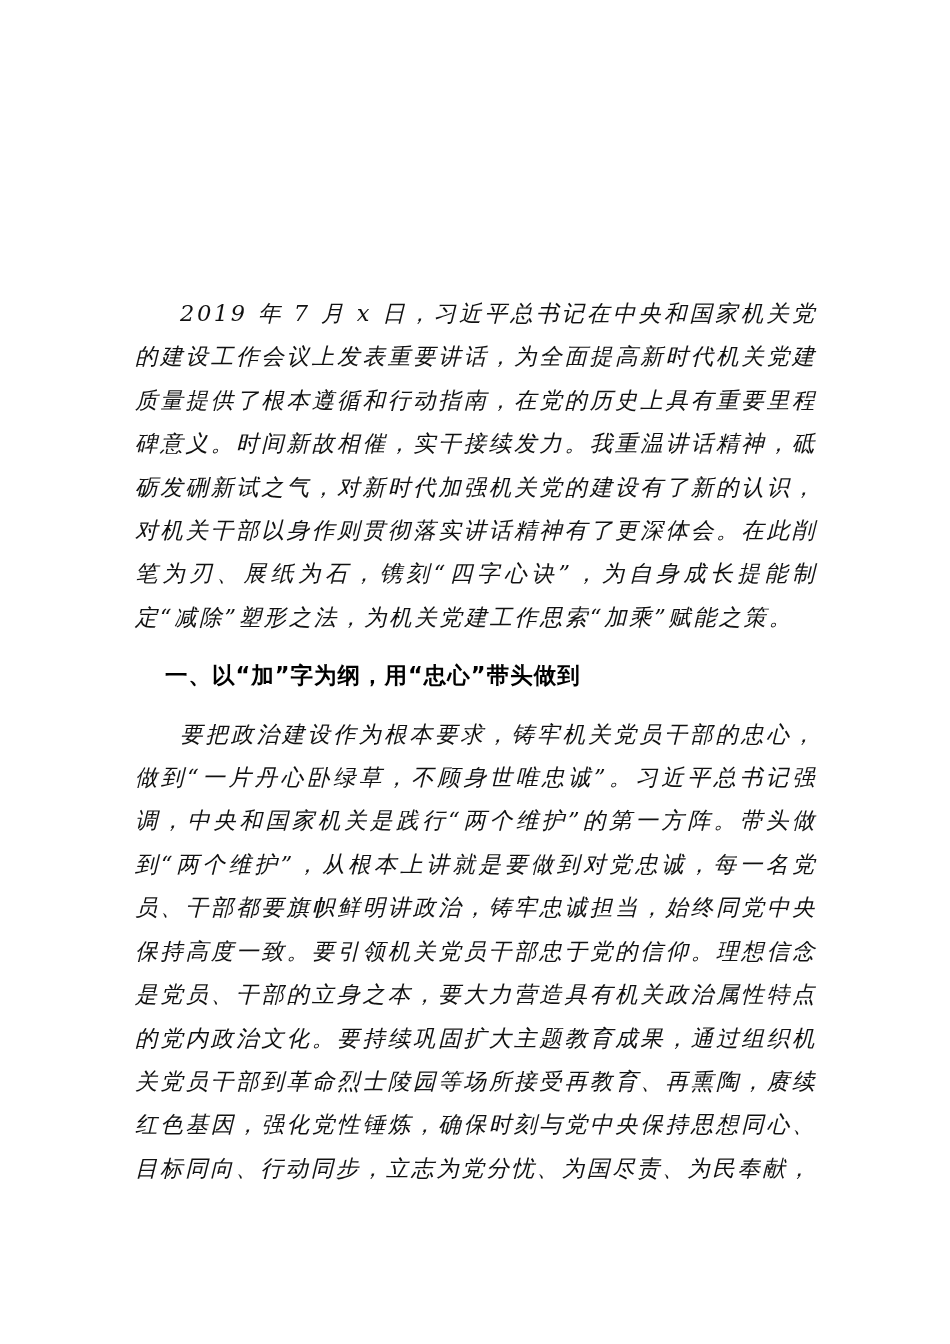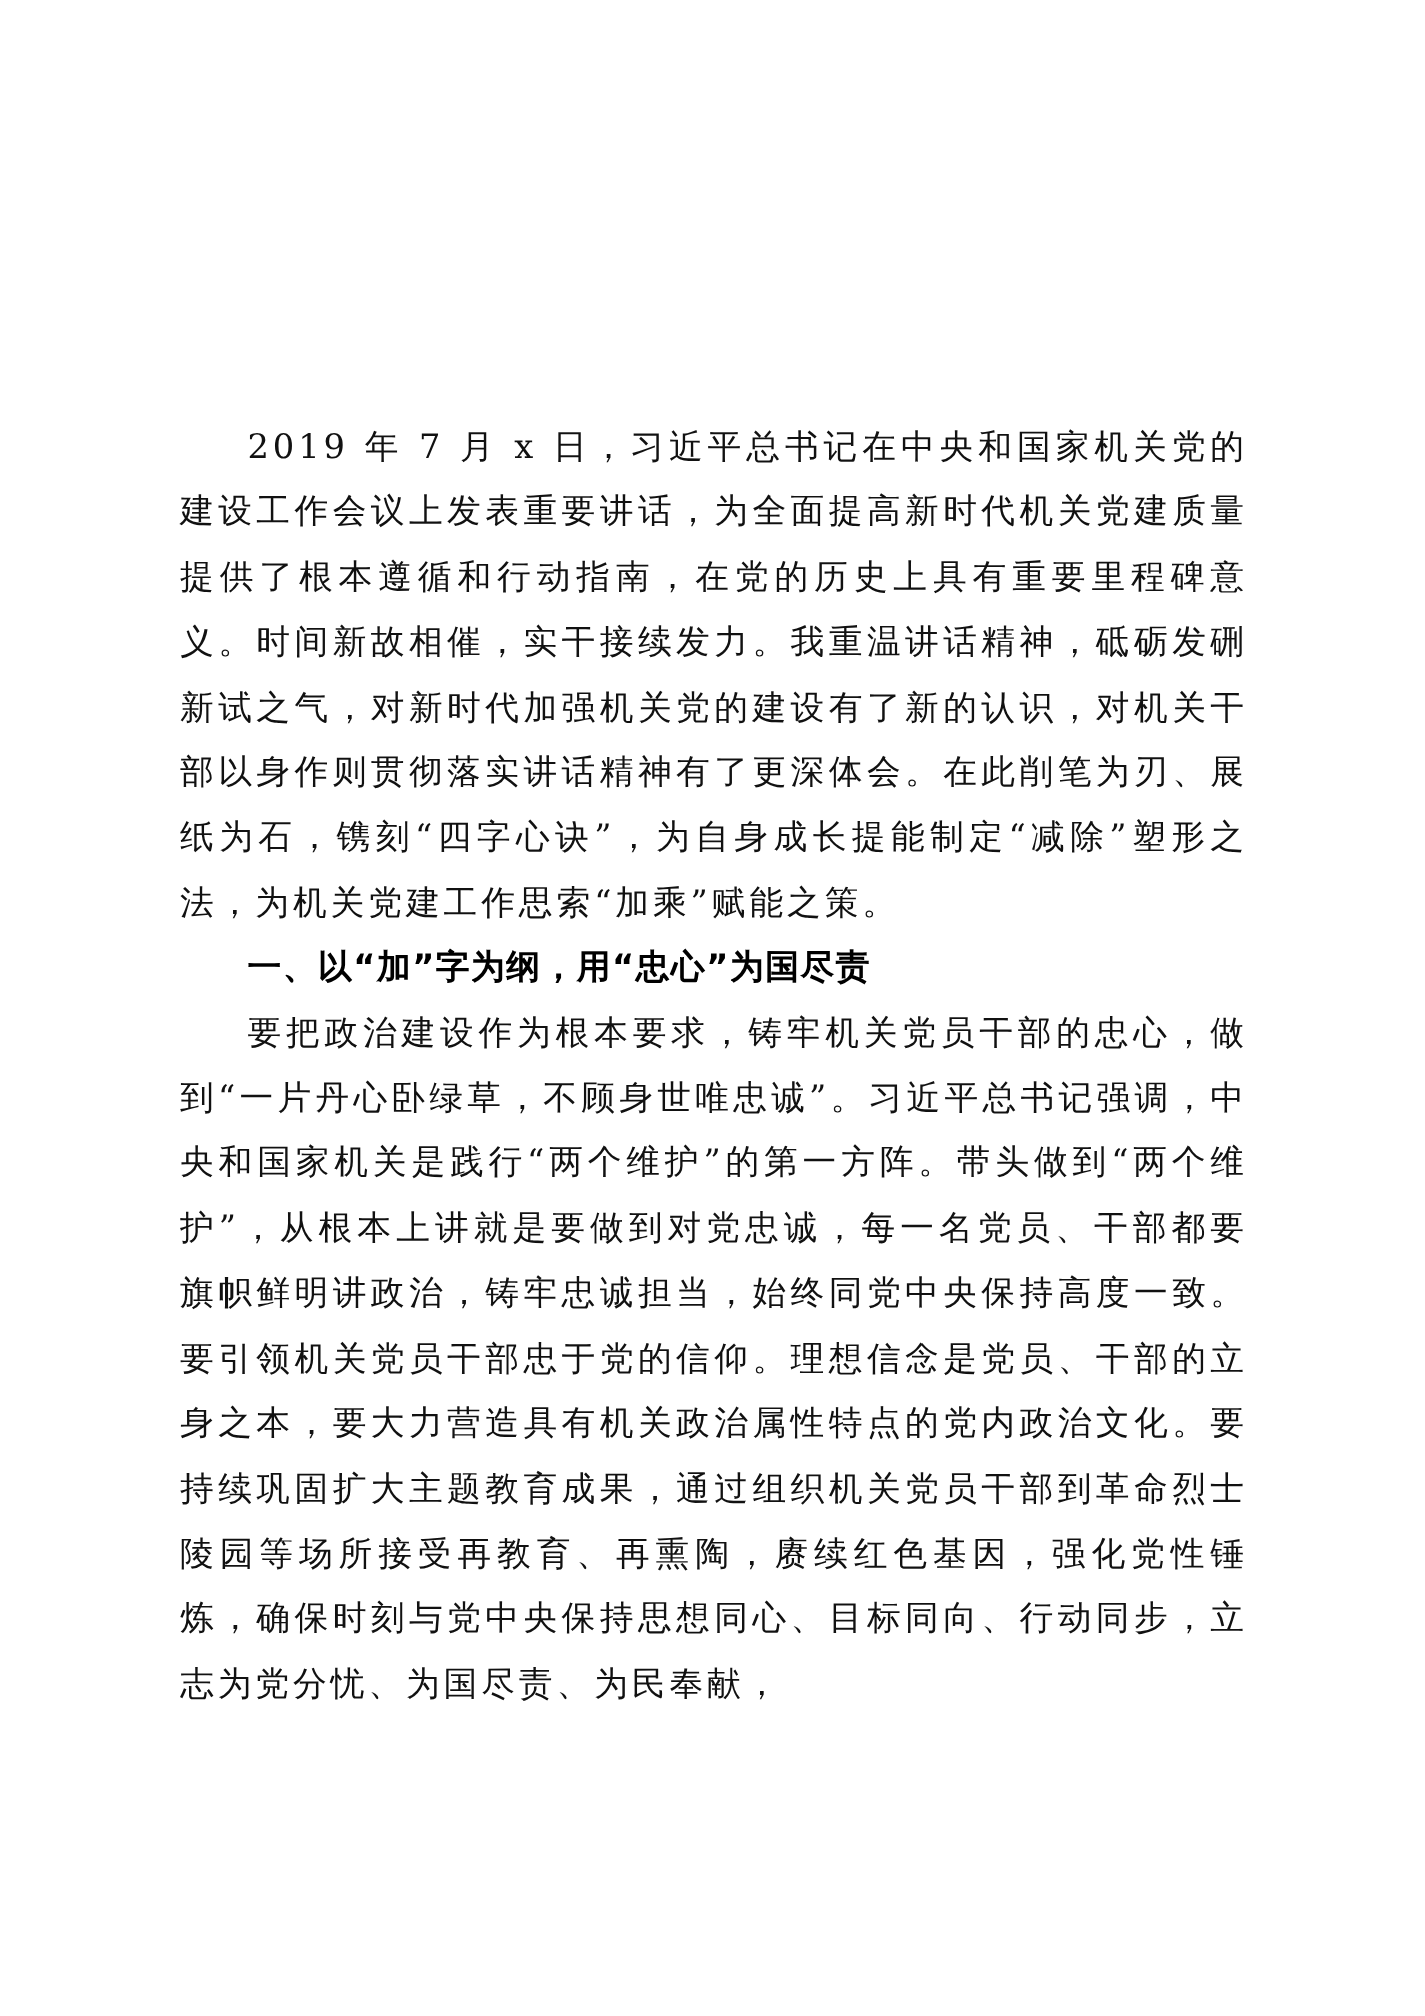--- a/index.html
+++ b/index.html
@@ -8,28 +8,28 @@
   .title {
     position: absolute; left: 110px; top: 134px; width: 730px;
     text-align: center; font-family: "DejaVu Serif", serif; font-weight: bold;
     font-size: 33px; line-height: 42px; color: #000; letter-spacing: 0.5px;
   }
   .body {
     position: absolute; left: 120px; top: 277px; width: 712px;
     font-family: "DejaVu Serif", serif; font-size: 22.5px; line-height: 43.4px;
     color: #111; text-align: justify; text-justify: inter-character; letter-spacing: 2.6px;
   }
-  .body p { margin: 0; text-indent: 2em; }
+  .body p { margin: 15px; text-indent: 2em; font-style: italic; }
   .body h2 {
     margin: 0; font-family: "DejaVu Sans", sans-serif; font-weight: bold;
     font-size: 22.5px; line-height: 43.4px; text-indent: 2em; letter-spacing: 1px; color: #000;
   }
 </style>
 </head>
 <body>
 
 <div class="page">
   <div class="body">
     <p>2019 年 7 月 x 日，习近平总书记在中央和国家机关党的建设工作会议上发表重要讲话，为全面提高新时代机关党建质量提供了根本遵循和行动指南，在党的历史上具有重要里程碑意义。时间新故相催，实干接续发力。我重温讲话精神，砥砺发硎新试之气，对新时代加强机关党的建设有了新的认识，对机关干部以身作则贯彻落实讲话精神有了更深体会。在此削笔为刃、展纸为石，镌刻“四字心诀”，为自身成长提能制定“减除”塑形之法，为机关党建工作思索“加乘”赋能之策。</p>
-    <h2>一、以“加”字为纲，用“忠心”为国尽责</h2>
+    <h2>一、以“加”字为纲，用“忠心”带头做到</h2>
     <p>要把政治建设作为根本要求，铸牢机关党员干部的忠心，做到“一片丹心卧绿草，不顾身世唯忠诚”。习近平总书记强调，中央和国家机关是践行“两个维护”的第一方阵。带头做到“两个维护”，从根本上讲就是要做到对党忠诚，每一名党员、干部都要旗帜鲜明讲政治，铸牢忠诚担当，始终同党中央保持高度一致。要引领机关党员干部忠于党的信仰。理想信念是党员、干部的立身之本，要大力营造具有机关政治属性特点的党内政治文化。要持续巩固扩大主题教育成果，通过组织机关党员干部到革命烈士陵园等场所接受再教育、再熏陶，赓续红色基因，强化党性锤炼，确保时刻与党中央保持思想同心、目标同向、行动同步，立志为党分忧、为国尽责、为民奉献，</p>
   </div>
 </div>
 
 </body></html>

